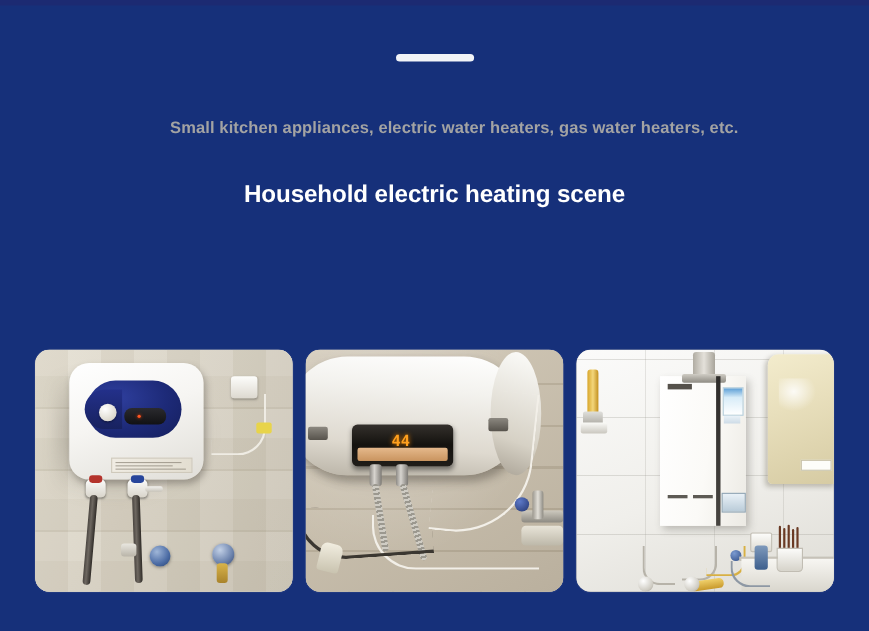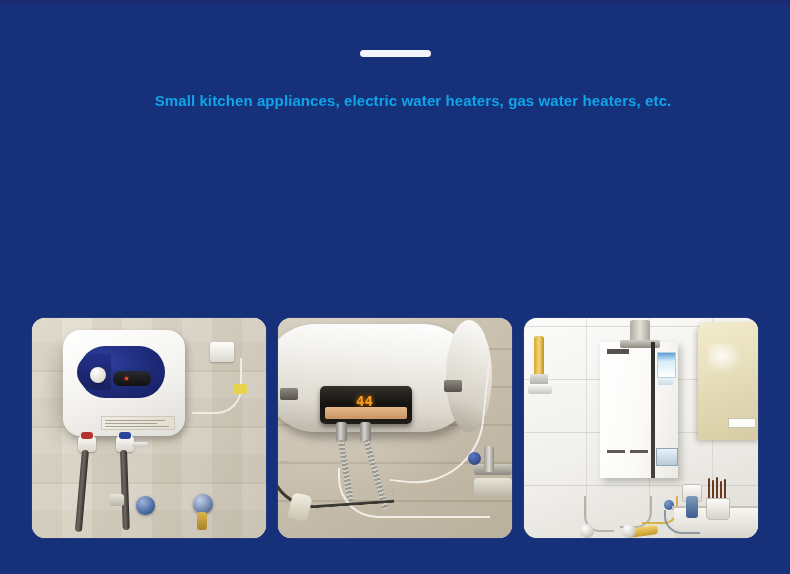--- a/index.html
+++ b/index.html
@@ -56,25 +56,25 @@
   }
   .divider {
     display: inline-block;
     width: 71px;
     height: 7px;
     border-radius: 4px;
     background: #f2f4f8;
   }
 
   .sub-line {
-    margin: 0;
+    margin: 16px;
     padding-top: 31px;
     font-size: 15px;
     font-weight: bold;
-    color: #0ea5e9;
+    color: #a3a3a3;
     letter-spacing: 0.1px;
     padding-left: 36px;
   }
 
   .scene-line {
     margin: 0;
     padding-top: 23px;
     font-size: 22px;
     font-weight: bold;
     color: #ffffff;
@@ -588,20 +588,21 @@
 
   <div class="heading-block">
 
 
     <div class="divider-wrap">
       <span class="divider"></span>
     </div>
 
     <p class="sub-line">Small kitchen appliances, electric water heaters, gas water heaters, etc.</p>
 
+    <p class="scene-line">Household electric heating scene</p>
   </div>
 
   <div class="photo-row">
 
     <div class="photo-card">
       <div class="photo-inner">
         <div class="c1-wall"></div>
         <div class="c1-shadow"></div>
 
         <div class="c1-socket"></div>

